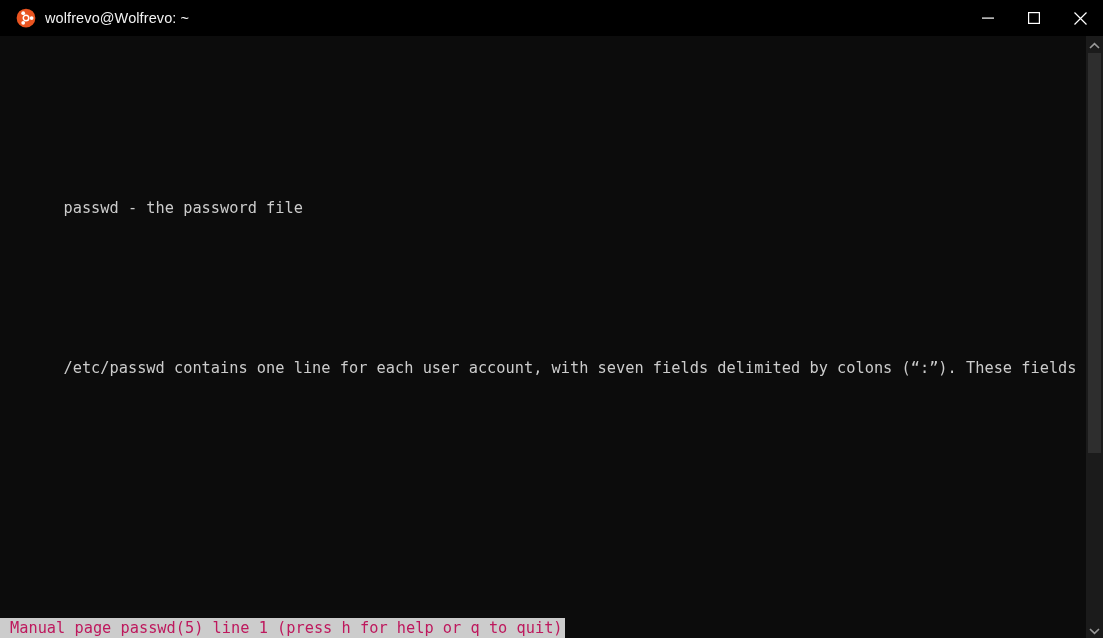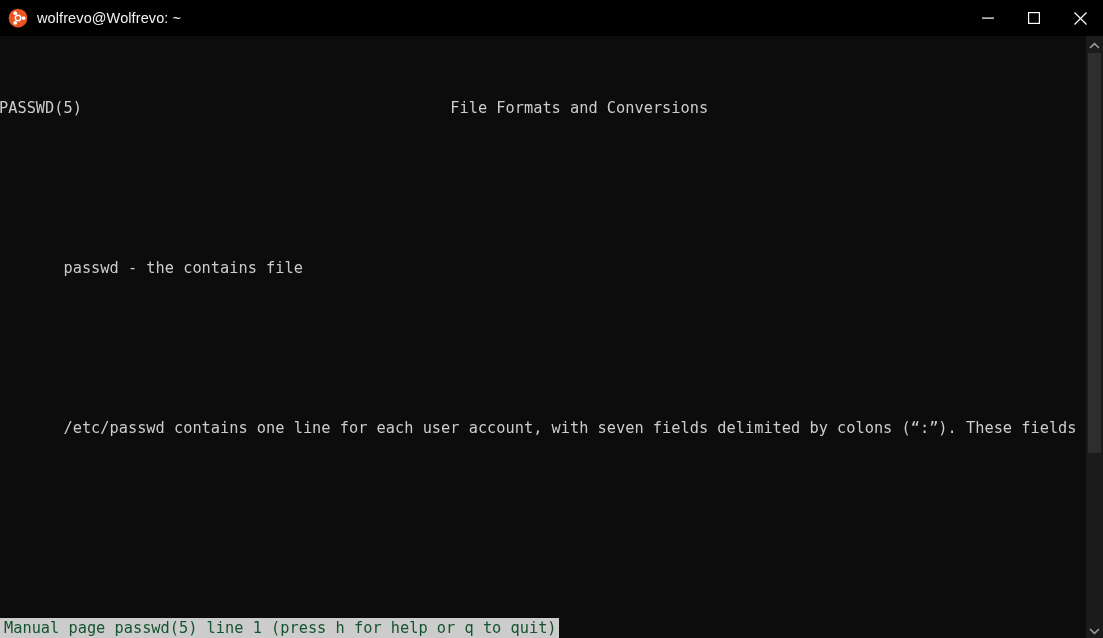--- a/index.html
+++ b/index.html
@@ -30,21 +30,21 @@
     min-height: 36px;
     background: #000000;
     display: flex;
     align-items: center;
     justify-content: space-between;
     user-select: none;
   }
   .title-left {
     display: flex;
     align-items: center;
-    padding-left: 8px;
+    padding-left: 16px;
     gap: 9px;
   }
   .ubuntu-logo {
     width: 20px;
     height: 20px;
     display: block;
   }
   .title-text {
     font-family: "Liberation Sans", sans-serif;
     font-size: 14.5px;
@@ -93,25 +93,25 @@
   .blank { height: 20px; }
 
   
   .statusbar {
     position: absolute;
     left: 0;
     bottom: 0;
     height: 20px;
     line-height: 20px;
     background: #cccccc;
-    color: #14532d;
+    color: #be185d;
     font-family: "DejaVu Sans Mono", monospace;
     font-size: 15.3px;
     white-space: pre;
-    padding-left: 4px;
+    padding-left: 10px;
     padding-right: 2px;
   }
 
   
   .scrollbar {
     width: 17px;
     min-width: 17px;
     background: #1b1b1b;
     display: flex;
     flex-direction: column;
@@ -183,25 +183,24 @@
         </span>
       </div>
     </div>
   </div>
 
   <div class="term-area">
 
     <div class="term-body">
       <div class="screen">
 
-        <div class="row"><span>PASSWD(5)</span><span>                                        </span><span>File Formats and Conversions</span><span>                                            </span></div>
 
         <div class="blank"></div>
 
-        <div class="row">       passwd - the contains file</div>
+        <div class="row">       passwd - the password file</div>
 
         <div class="blank"></div>
 
         <div class="row">       /etc/passwd contains one line for each user account, with seven fields delimited by colons (“:”). These fields</div>
 
         
         
         
         
         

